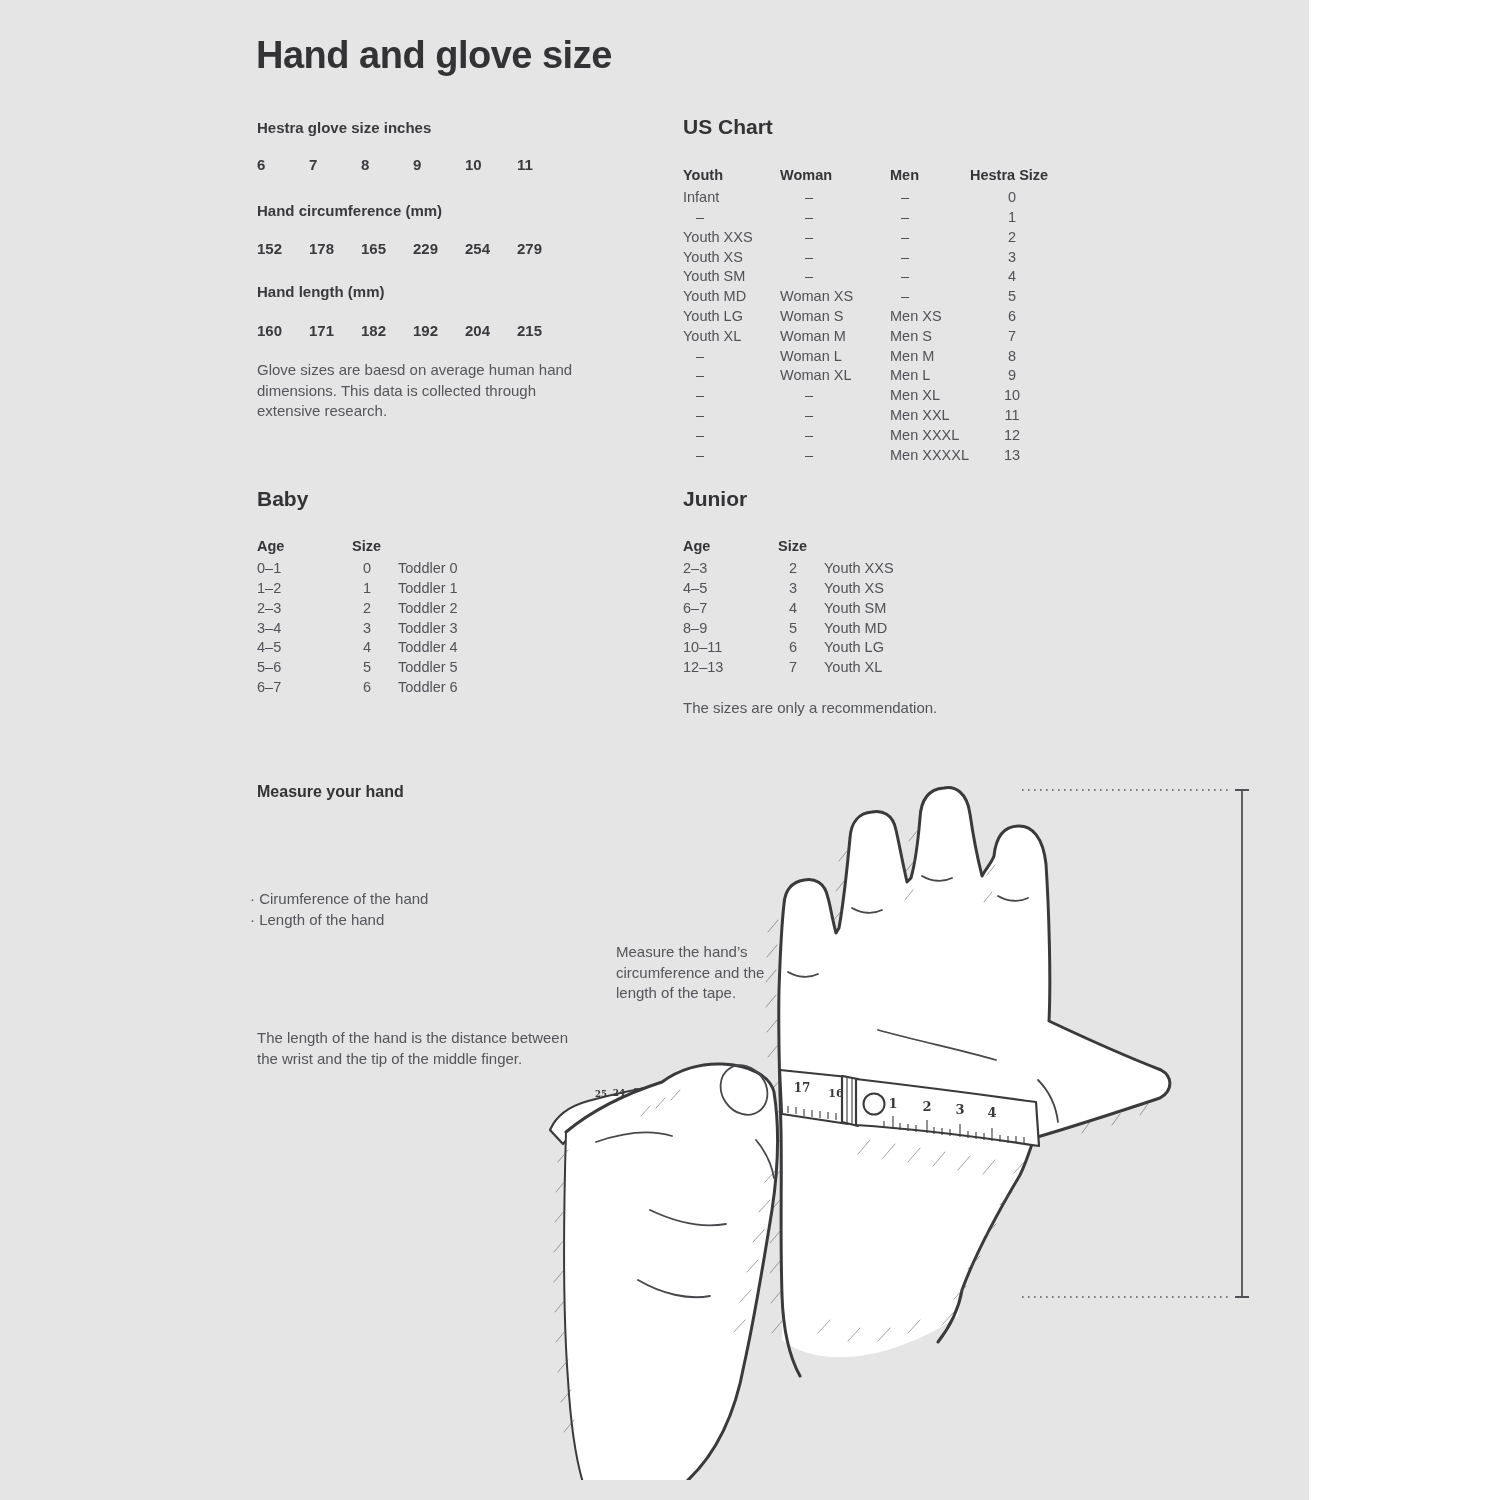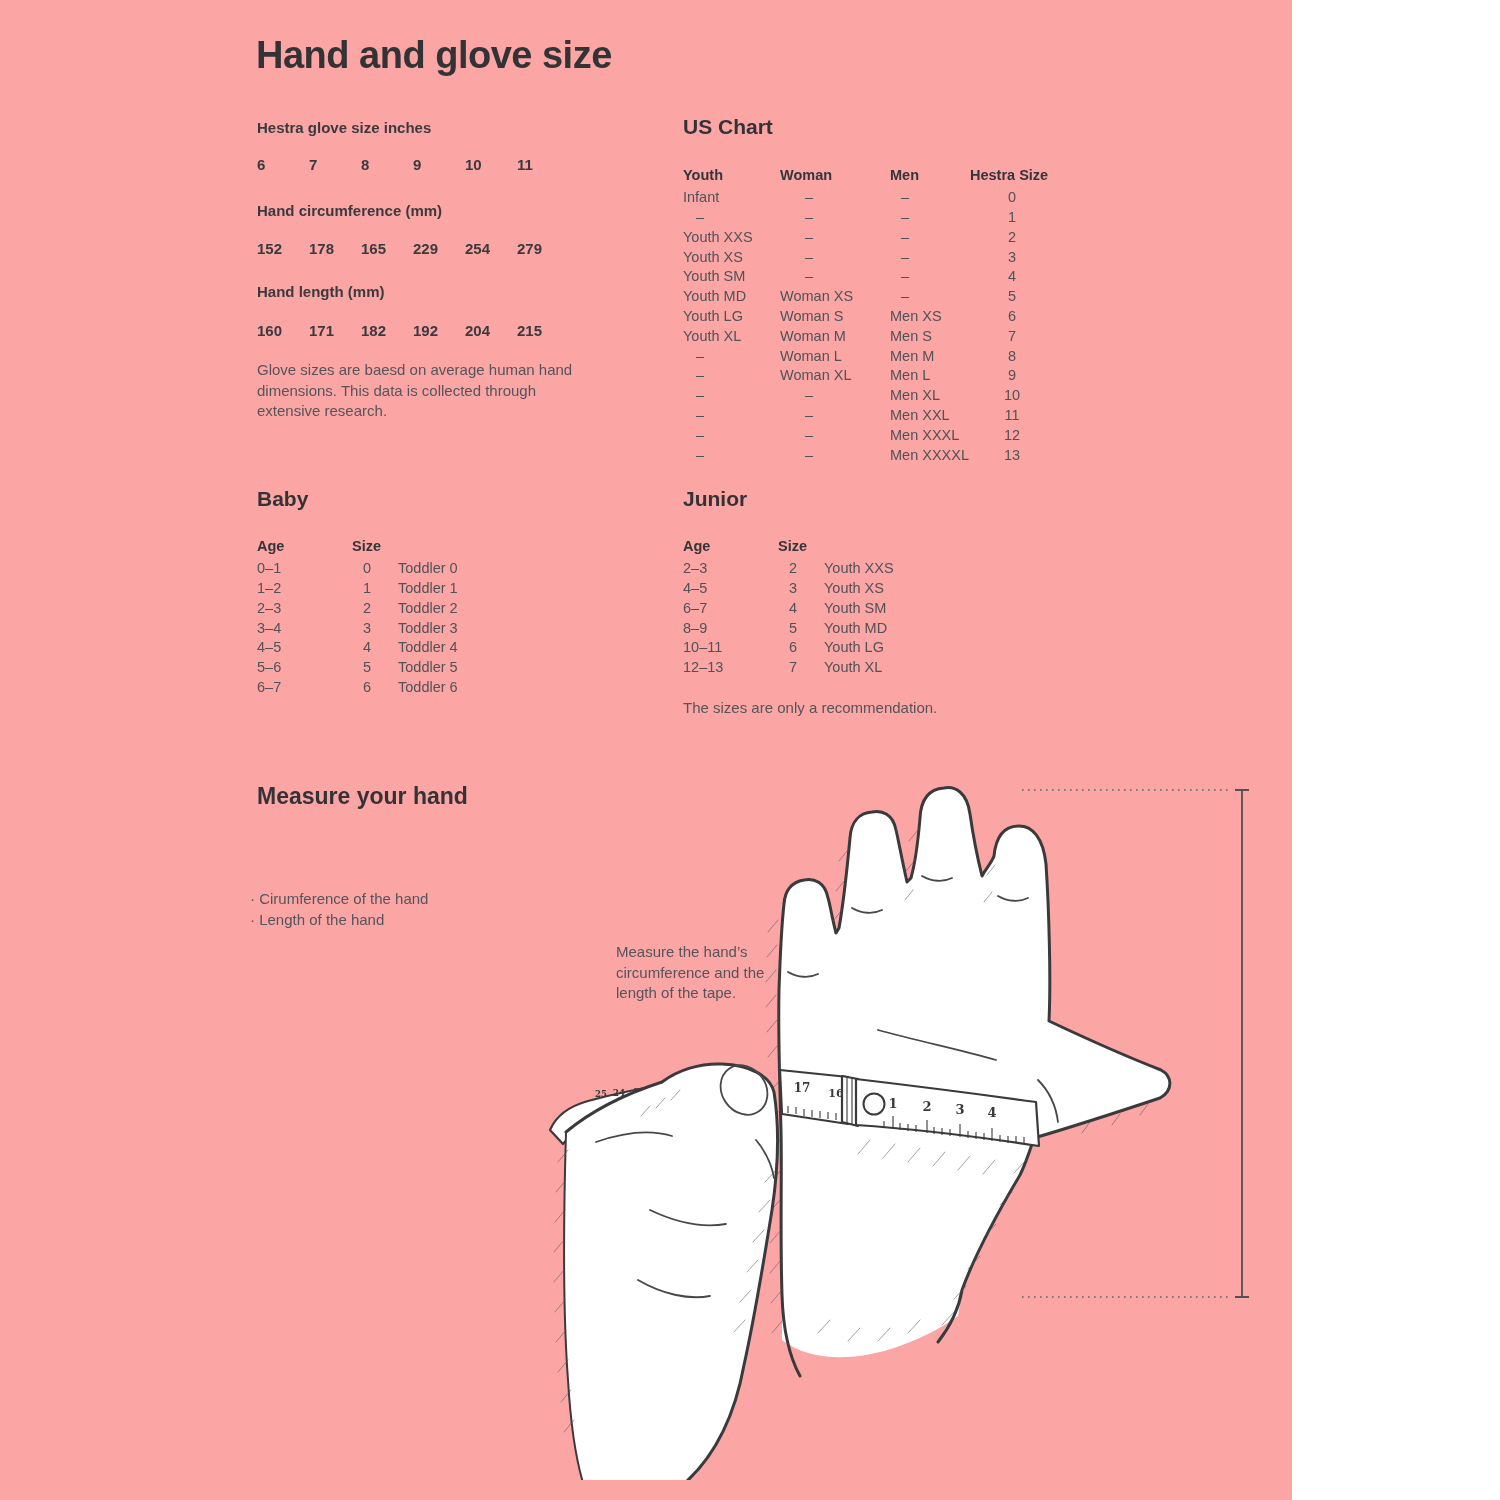--- a/index.html
+++ b/index.html
@@ -1,23 +1,23 @@
 <!DOCTYPE html>
 <html><head>
 <meta charset="utf-8">
 <style>
   html,body{margin:0;padding:0;background:#ffffff;}
   .page{
-    position:relative;width:1292px;height:1500px;background:#fca5a5;overflow:hidden;
-    font-family:"Liberation Sans",sans-serif;color:#54555a;
+    position:relative;width:1292px;height:1500px;background:#e5e5e5;overflow:hidden;
+    font-family:"Liberation Sans",sans-serif;color:#54555a;padding-left:17px;
   }
   .abs{position:absolute;}
   .title{font-size:38px;font-weight:700;color:#333336;letter-spacing:-0.5px;}
   .h2{font-size:21px;font-weight:700;color:#333336;}
-  .h2m{font-size:23px;font-weight:700;color:#333336;}
+  .h2m{font-size:16px;font-weight:700;color:#333336;}
   .lbl{font-size:15px;font-weight:700;color:#3a3a3e;}
   .numrow{display:grid;grid-template-columns:repeat(6,52px);font-size:15px;font-weight:700;color:#3a3a3e;}
   .para{font-size:15px;line-height:20.5px;color:#54555a;}
   .table{display:grid;font-size:14.5px;line-height:19.8px;color:#515257;}
   .table .th{font-weight:700;color:#353539;padding-bottom:2.5px;}
   .us{grid-template-columns:97px 110px 80px 84px;}
   .mini{grid-template-columns:95px 46px 120px;}
   .td.c-hsize{text-align:center;}
   .c-youth.dash{padding-left:13px;}
   .c-woman.dash{padding-left:25px;}
@@ -219,20 +219,21 @@
       <span class="td c-msize">7</span>
       <span class="td">Youth XL</span>
     </div>
   <div class="abs para" style="left:683px;top:698px;width:330px;">The sizes are only a recommendation.</div>
 
   <div class="abs h2m" style="left:257px;top:783px;">Measure your hand</div>
   <div class="abs bullets" style="left:250px;top:889px;">
     <div>· Cirumference of the hand</div>
     <div>· Length of the hand</div>
   </div>
+  <div class="abs para" style="left:257px;top:1028px;width:322px;">The length of the hand is the distance between the wrist and the tip of the middle finger.</div>
 
   <div class="abs para" style="left:616px;top:942px;width:166px;">Measure the hand’s circumference and the length of the tape.</div>
 
   <svg class="illu" viewBox="0 0 720 700" aria-hidden="true">
 
     <g>
       <path class="fillw" d="M 432,510 C 446,472 468,432 490,395 C 496,383 500,370 504,358 C 545,346 588,332 630,318 C 644,310 642,296 631,290 C 595,276 555,258 519,241 C 521,200 519,130 516,84 C 513,57 502,46 489,46 C 475,46 466,56 464,76 C 461,84 456,88 452,96 C 446,72 442,48 440,34 C 437,12 425,6 414,8 C 400,9 391,18 390,38 C 388,62 386,80 381,98 L 377,102 C 372,80 368,58 366,50 C 363,34 352,30 342,32 C 329,33 321,42 320,58 C 317,90 314,120 309,148 L 306,153 C 302,138 300,124 298,118 C 295,102 284,98 274,100 C 262,102 255,110 254,124 C 251,150 250,180 249,210 C 248,260 250,310 251,350 C 252,400 250,450 252,515 L 252,560 C 300,596 380,570 428,536 Z"></path>
       <path class="ln" d="M 408,562 C 422,544 429,528 432,510 C 446,472 468,432 490,395 C 496,383 500,370 504,358 C 545,346 588,332 630,318 C 644,310 642,296 631,290 C 595,276 555,258 519,241 C 521,200 519,130 516,84 C 513,57 502,46 489,46 C 475,46 466,56 464,76 C 461,84 456,88 452,96 C 446,72 442,48 440,34 C 437,12 425,6 414,8 C 400,9 391,18 390,38 C 388,62 386,80 381,98 L 377,102 C 372,80 368,58 366,50 C 363,34 352,30 342,32 C 329,33 321,42 320,58 C 317,90 314,120 309,148 L 306,153 C 302,138 300,124 298,118 C 295,102 284,98 274,100 C 262,102 255,110 254,124 C 251,150 250,180 249,210 C 248,260 250,310 251,350 C 252,400 250,450 252,515 C 253,548 259,576 270,596"></path>
       <path class="crease" d="M 258,192 C 268,198 280,198 288,194 M 322,128 C 332,134 344,134 352,130 M 392,96 C 402,102 414,102 422,98 M 468,116 C 478,122 490,122 498,118"></path>
       <path class="crease" d="M 348,250 C 392,262 432,270 466,280 M 508,300 C 520,312 526,326 528,342"></path>

